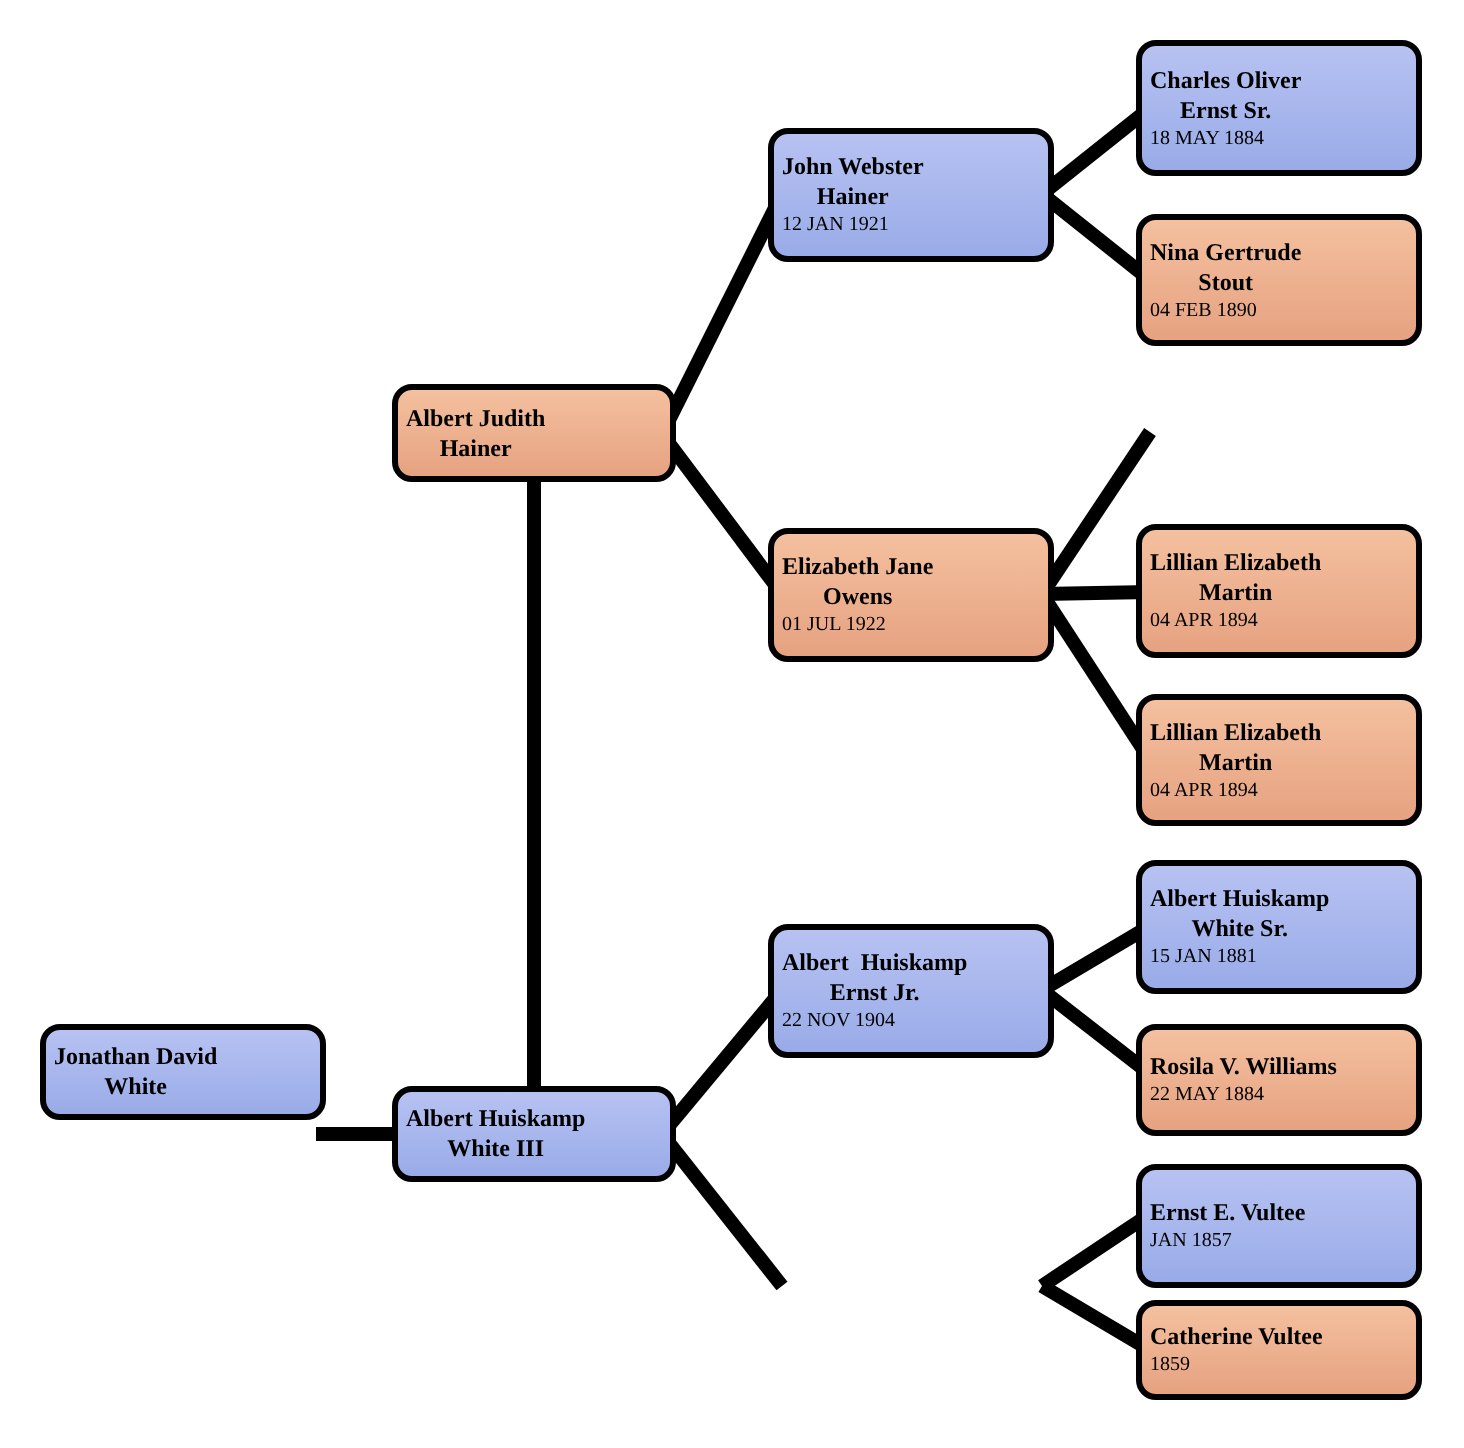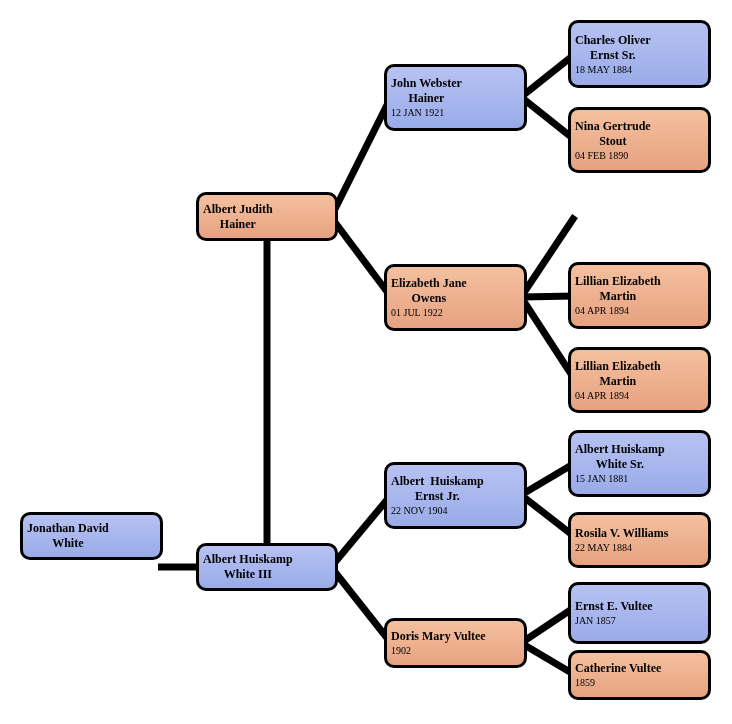--- a/index.html
+++ b/index.html
@@ -120,27 +120,20 @@
   </div>
 
   <div class="node male" style="left:384px;top:462px;width:143px;height:67px">
     <div class="name">
       <span>Albert  Huiskamp</span>
       <span>Ernst Jr.</span>
     </div>
     <div class="date">22 NOV 1904</div>
   </div>
 
-  <div class="node female" style="left:384px;top:618px;width:143px;height:50px">
-    <div class="name">
-      <span>Doris Mary Vultee</span>
-      <span></span>
-    </div>
-    <div class="date">1902</div>
-  </div>
 
   <div class="node male" style="left:568px;top:20px;width:143px;height:68px">
     <div class="name">
       <span>Charles Oliver</span>
       <span>Ernst Sr.</span>
     </div>
     <div class="date">18 MAY 1884</div>
   </div>
 
   <div class="node female" style="left:568px;top:107px;width:143px;height:66px">

